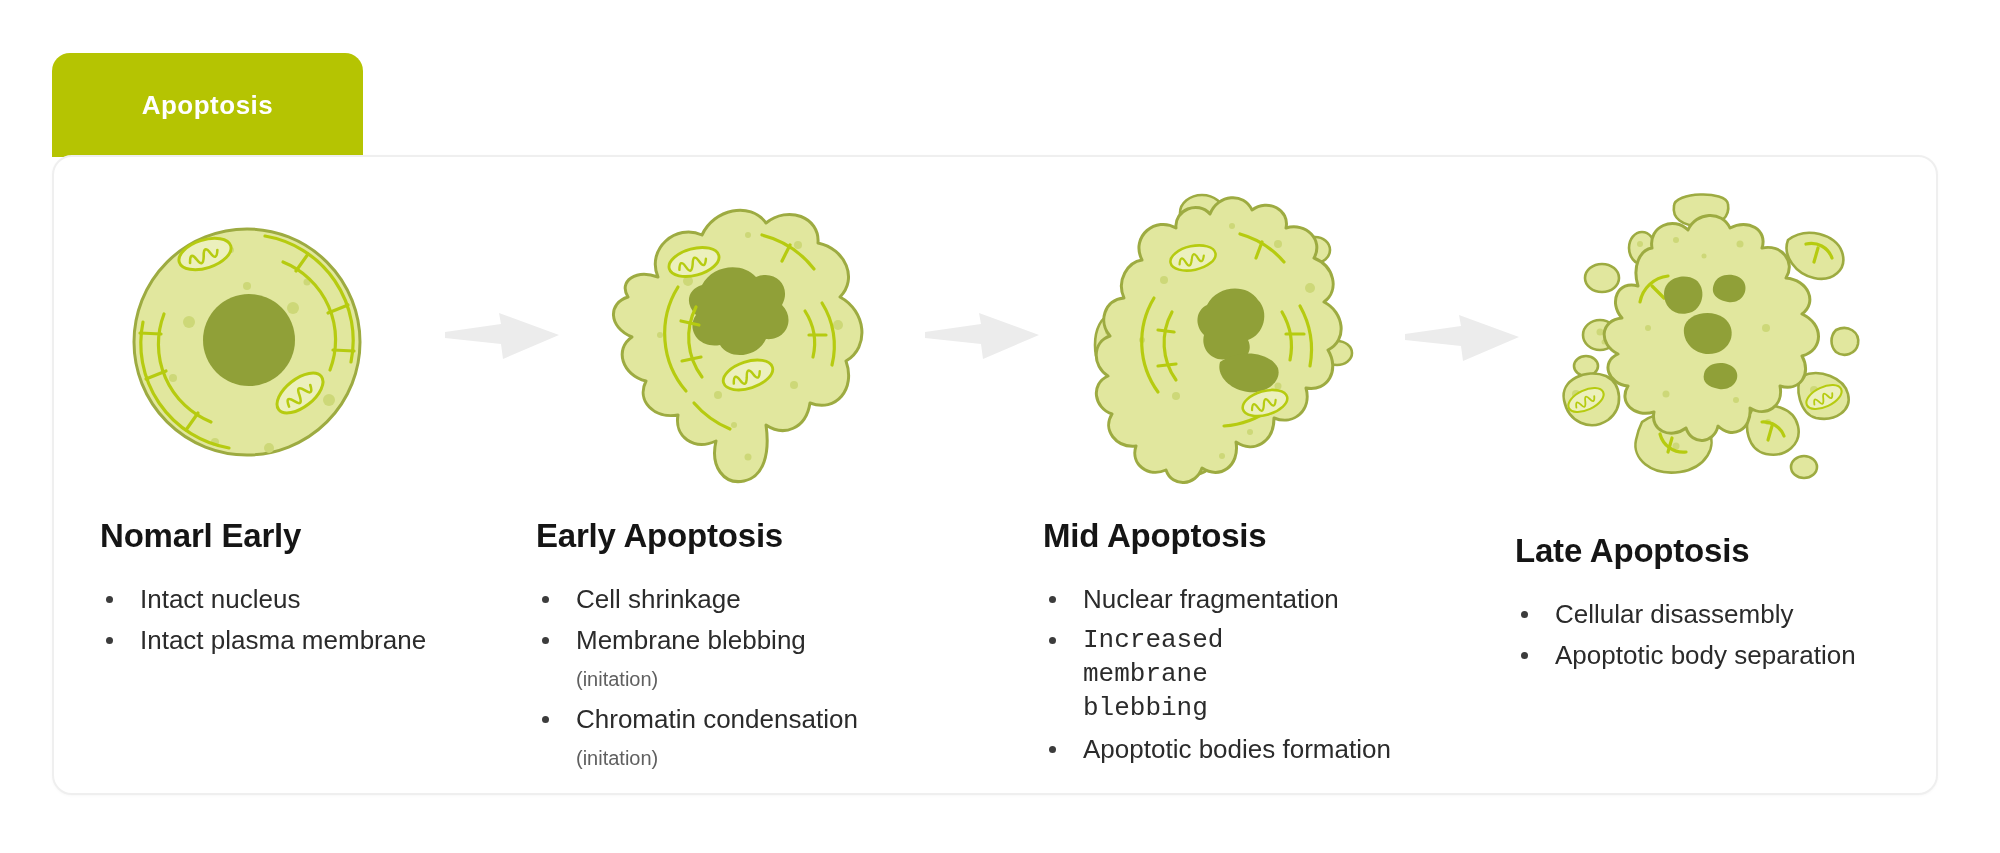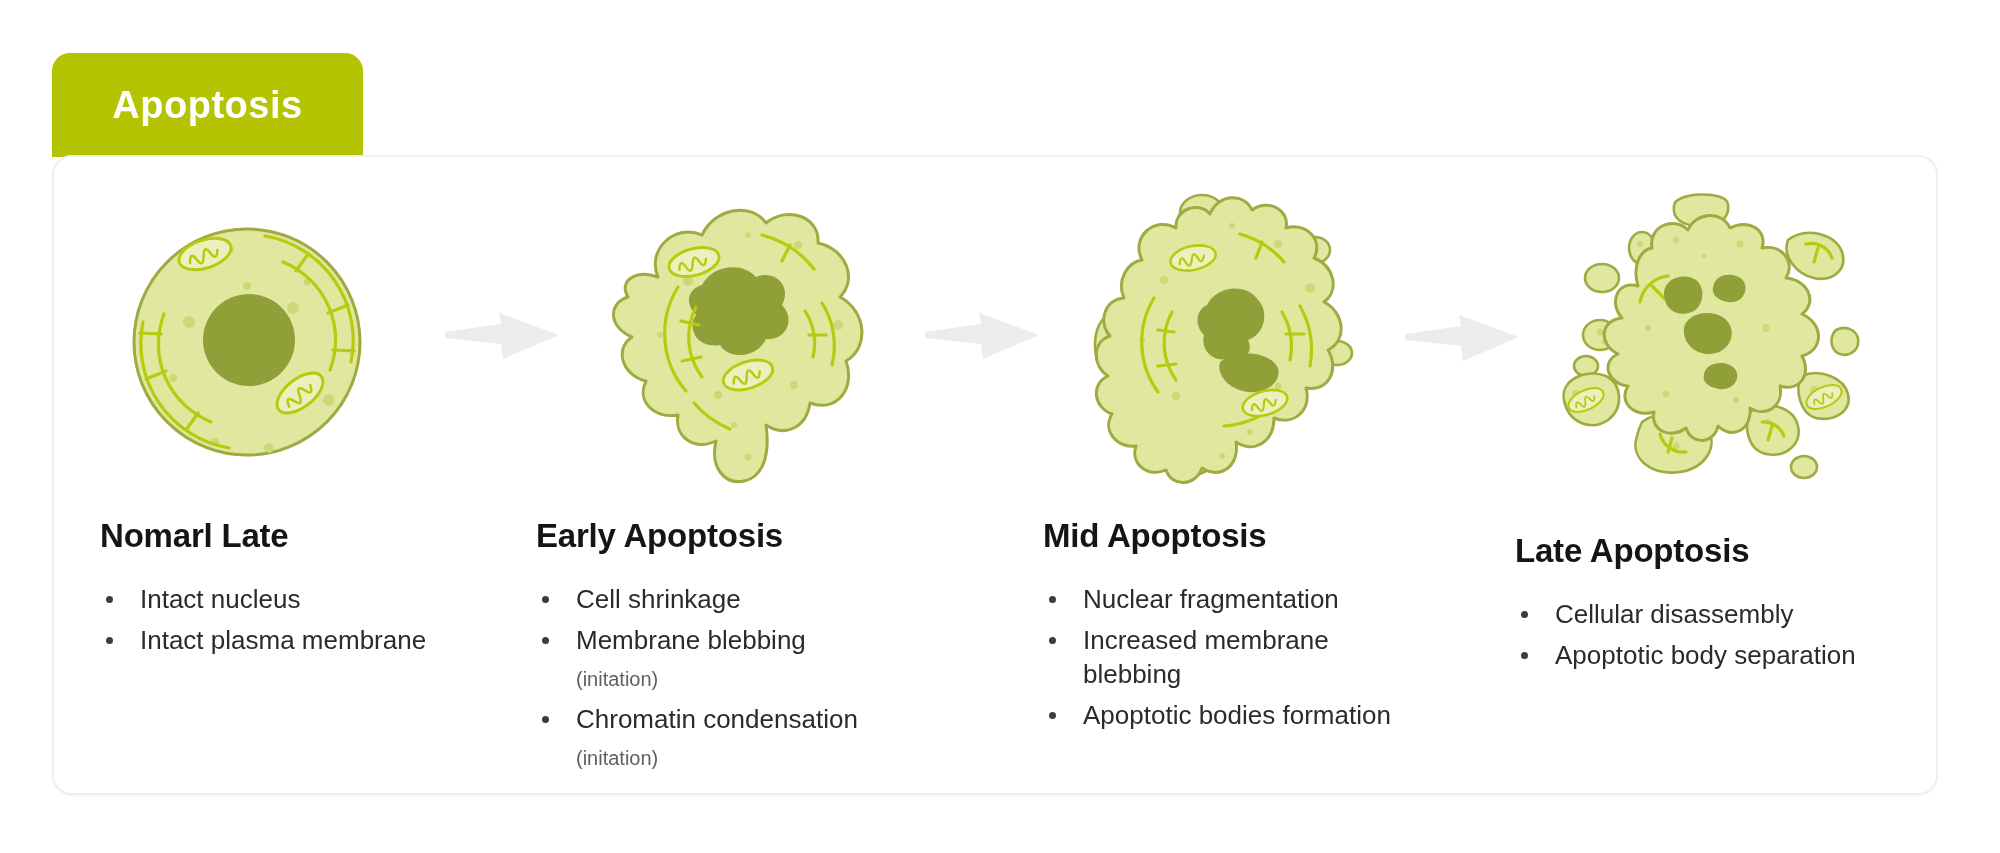--- a/index.html
+++ b/index.html
@@ -5,40 +5,40 @@
   html,body { margin:0; padding:0; }
   body {
     width:2000px; height:853px; background:#ffffff; position:relative;
     font-family:"Liberation Sans", sans-serif; overflow:hidden;
   }
   .tab {
     position:absolute; left:52px; top:53px; width:311px; height:104px;
     background:#b5c402; border-radius:18px 18px 0 0;
     display:flex; align-items:center; justify-content:center;
   }
-  .tab-label { color:#ffffff; font-size:38px; font-weight:bold; letter-spacing:.5px; }
+  .tab-label { color:#ffffff; font-size:26px; font-weight:bold; letter-spacing:.5px; }
   .card {
     position:absolute; left:52px; top:155px; width:1886px; height:640px;
     background:#ffffff; border:2px solid #efefef; border-radius:20px;
     box-sizing:border-box; box-shadow:0 1px 3px rgba(0,0,0,0.03);
   }
   .stage-svg, .arrow-svg { position:absolute; }
   .stage-text { position:absolute; top:516px; width:430px; }
   .stage-text.last { width:420px;margin-top:15px; }
   .stage-name {
     margin:0 0 26px 0; font-size:33px; font-weight:bold; color:#151515;
     letter-spacing:-0.2px; line-height:40px;
   }
   .bullet { display:flex; margin-bottom:7px; font-size:26px; color:#2b2b2b; line-height:34px; }
   .dot { width:40px; flex:none; padding-left:6px; box-sizing:border-box; }
   .dot::before {
     content:''; display:block; width:7px; height:7px; border-radius:50%;
     background:#3c3c3c; margin-top:14px;
   }
-  .btxt.narrow { max-width:252px; }
+  .btxt.narrow { max-width:252px;font-family:Liberation Mono, monospace; }
   .note {
     margin:2px 0 8px 40px; font-size:20px; color:#606060; line-height:30px;
   }
   
   .cyt { fill:#e1e79e; stroke:#9dab41; stroke-width:3; stroke-linejoin:round; }
   .sat { fill:#e1e79e; stroke:#9dab41; stroke-width:2.6; stroke-linejoin:round; }
   .nuc { fill:#90a038; stroke:none; }
   .er  { fill:none; stroke:#b6cb10; stroke-width:3.2; stroke-linecap:round; }
   .dotc{ fill:#cdd878; }
   .arrowp { fill:#ececec; }
@@ -256,21 +256,21 @@
   </g>
   <g>
     <path class="nuc" d="M 108,116 C 108,100 128,94 140,102 C 150,110 148,128 136,134 C 120,140 108,130 108,116 Z"></path>
     <path class="nuc" d="M 158,106 C 162,94 182,94 188,104 C 193,114 185,126 172,124 C 161,122 154,116 158,106 Z"></path>
     <path class="nuc" d="M 128,150 C 130,136 154,130 168,140 C 181,150 177,170 160,175 C 142,180 126,166 128,150 Z"></path>
     <path class="nuc" d="M 148,196 C 150,184 170,181 179,191 C 186,201 176,213 163,211 C 152,209 146,204 148,196 Z"></path>
   </g>
 </svg>
 
 <div class="stage-text" style="left:100px">
-  <h2 class="stage-name">Nomarl Late</h2>
+  <h2 class="stage-name">Nomarl Early</h2>
   <div class="bullet">
     <span class="dot"></span>
     <span class="btxt">Intact nucleus</span>
   </div>
   <div class="bullet">
     <span class="dot"></span>
     <span class="btxt">Intact plasma membrane</span>
   </div>
 </div>
 

